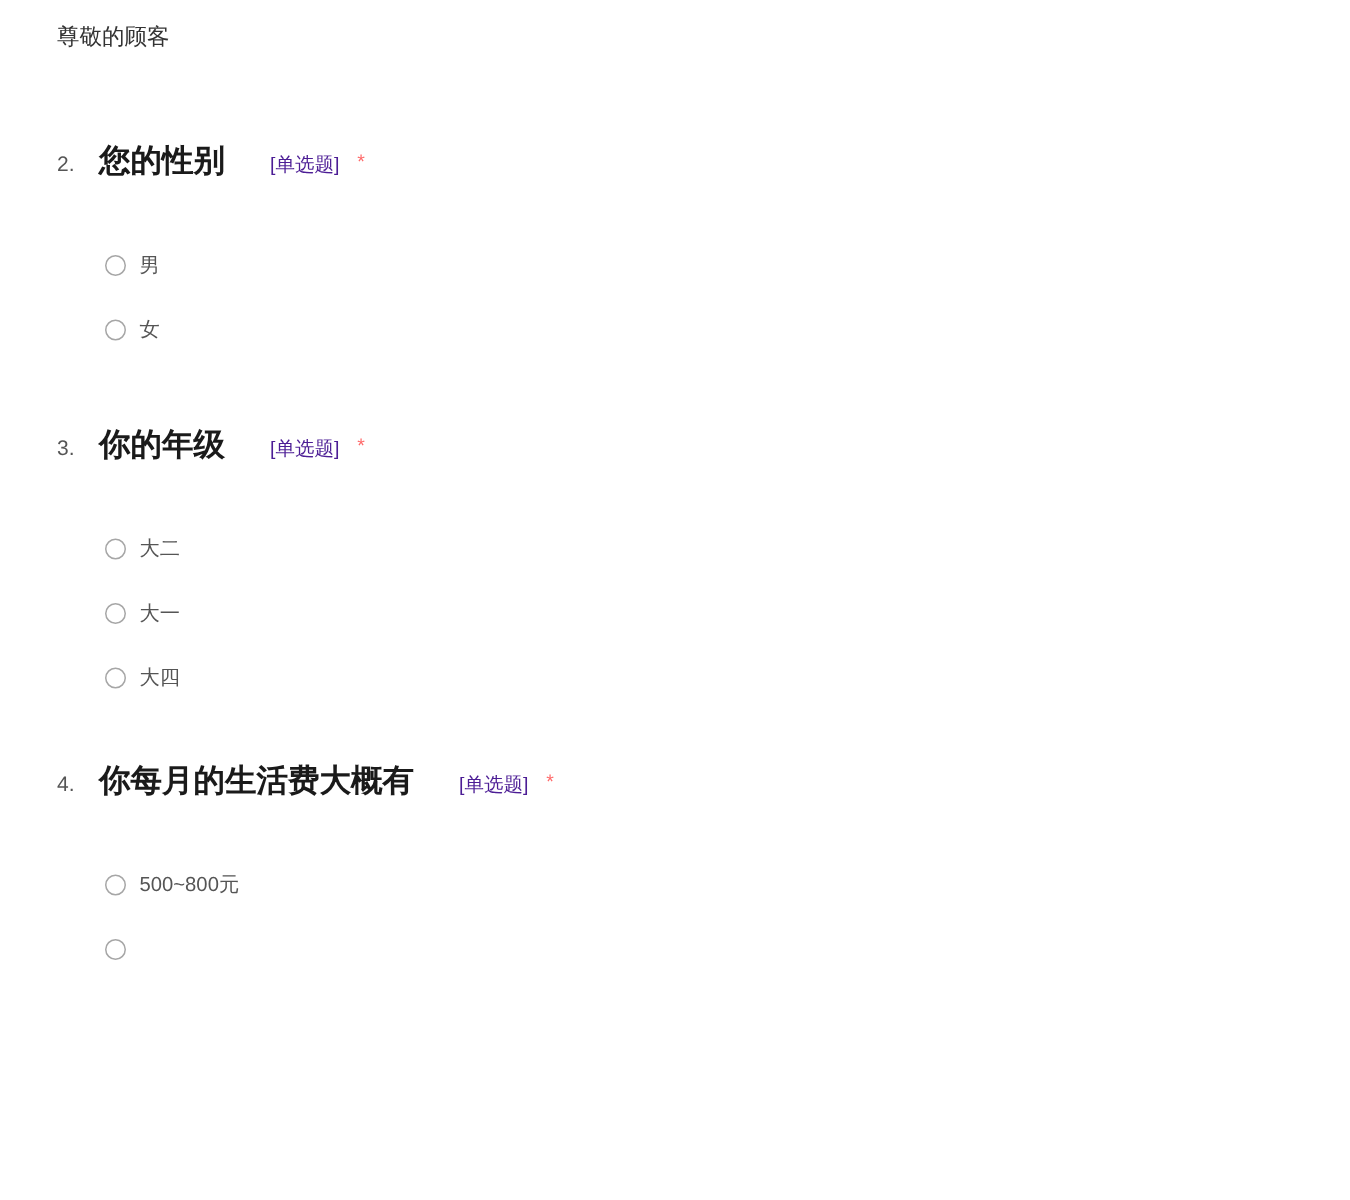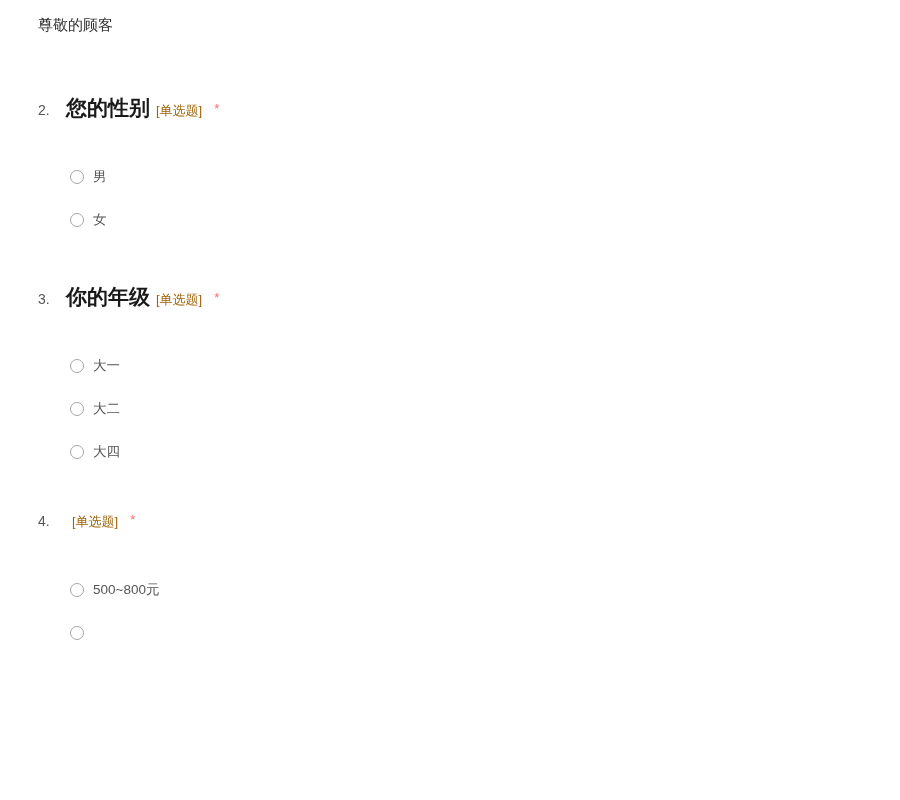--- a/index.html
+++ b/index.html
@@ -43,24 +43,24 @@
     flex: 0 0 28px;
     font-size: 14px;
     color: #555555;
   }
   .q-title {
     font-size: 21px;
     font-weight: 700;
     color: var(--question-color, #1a1a1a);
   }
   .q-type {
-    margin-left: 6px;
+    margin-left: 30px;
     font-size: 13px;
     font-weight: 400;
-    color: #a16207;
+    color: #4c1d95;
   }
   .q-required {
     margin-left: 12px;
     font-size: 13px;
     color: var(--required-red, #ff6a6a);
     position: relative;
     top: -2px;
   }
   .options {
     margin-top: 46px;
@@ -115,35 +115,36 @@
       <section class="question">
         <div class="q-header">
           <span class="q-number">3.</span>
           <span class="q-title">你的年级</span>
           <span class="q-type">[单选题]</span>
           <span class="q-required">*</span>
         </div>
         <div class="options">
           <label class="option">
             <span class="radio"></span>
-            <span class="option-label">大一</span>
+            <span class="option-label">大二</span>
           </label>
           <label class="option">
             <span class="radio"></span>
-            <span class="option-label">大二</span>
+            <span class="option-label">大一</span>
           </label>
           <label class="option">
             <span class="radio"></span>
             <span class="option-label">大四</span>
           </label>
         </div>
       </section>
       <section class="question">
         <div class="q-header">
           <span class="q-number">4.</span>
+          <span class="q-title">你每月的生活费大概有</span>
           <span class="q-type">[单选题]</span>
           <span class="q-required">*</span>
         </div>
         <div class="options">
           <label class="option">
             <span class="radio"></span>
             <span class="option-label">500~800元</span>
           </label>
           <label class="option">
             <span class="radio"></span>

